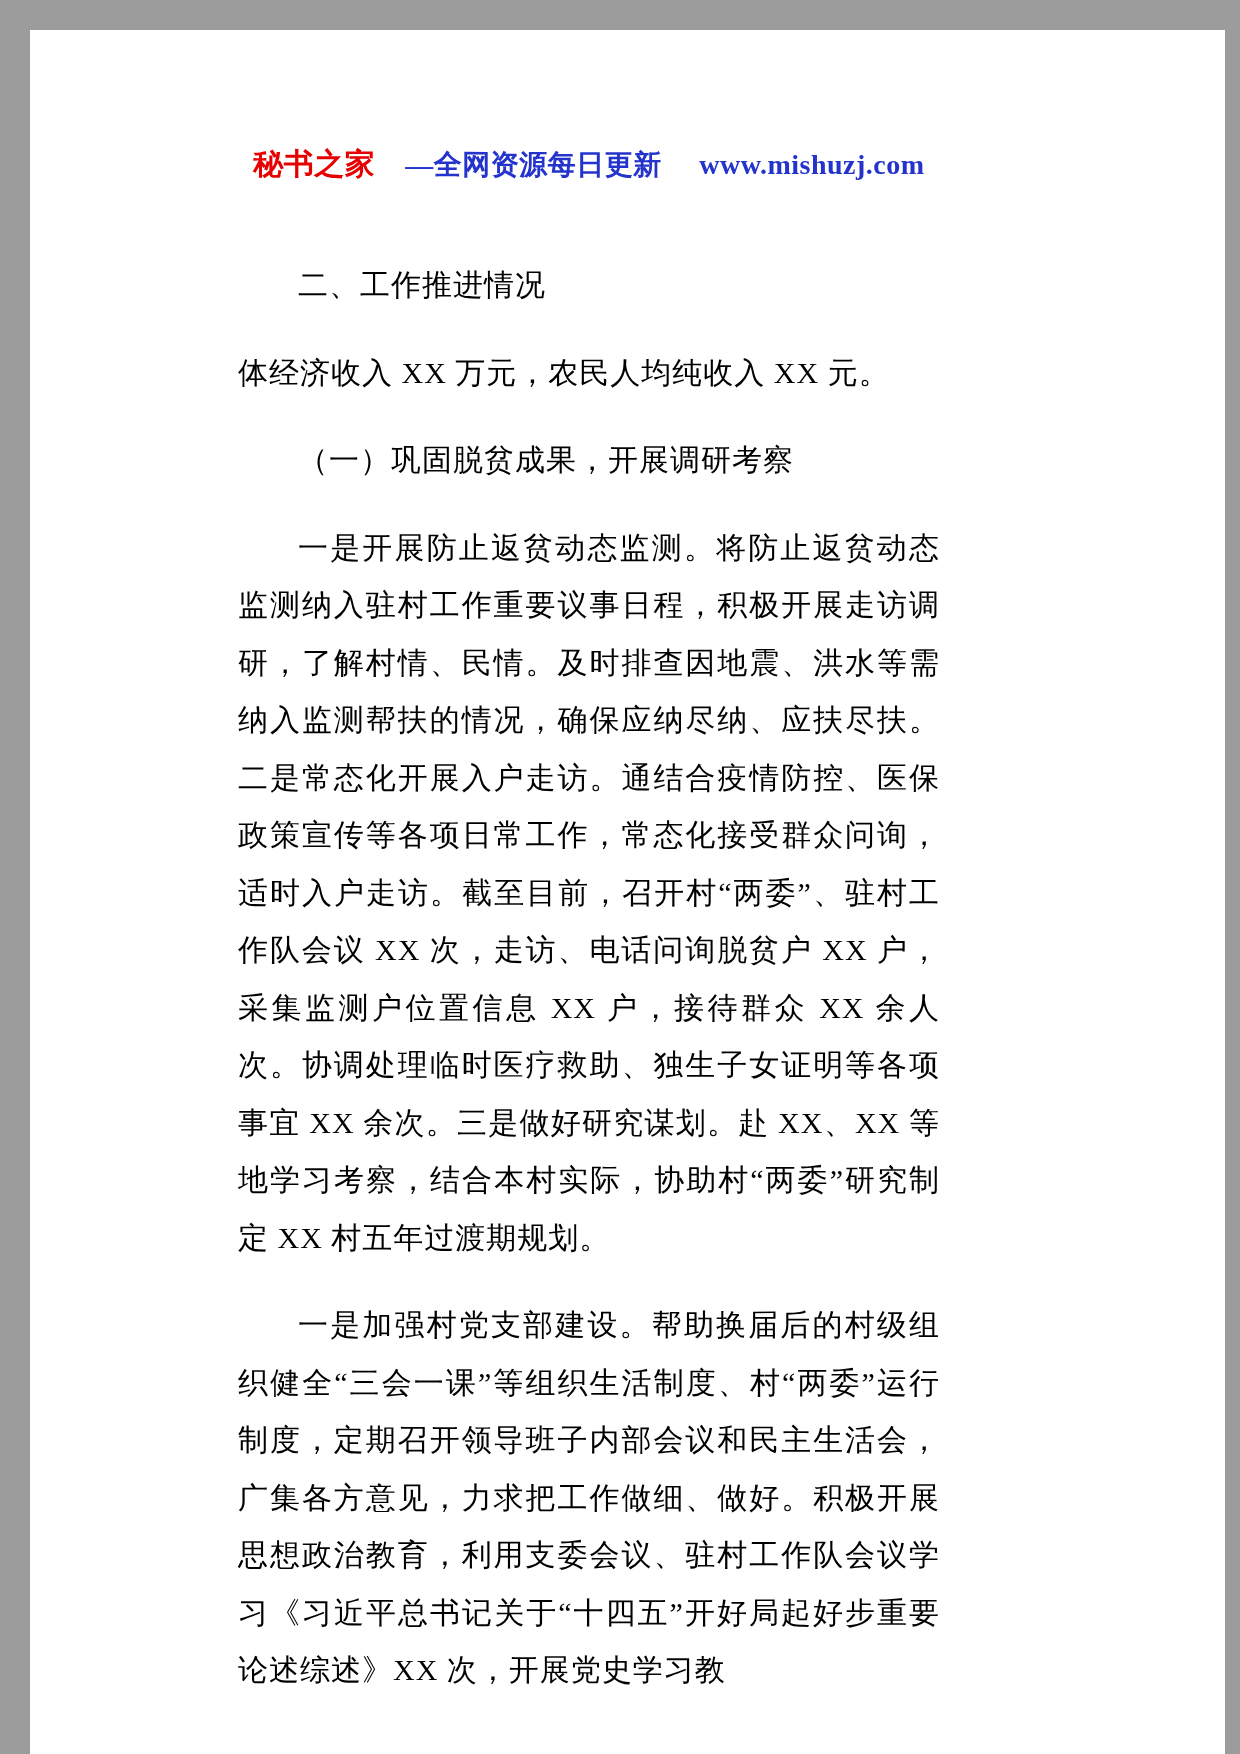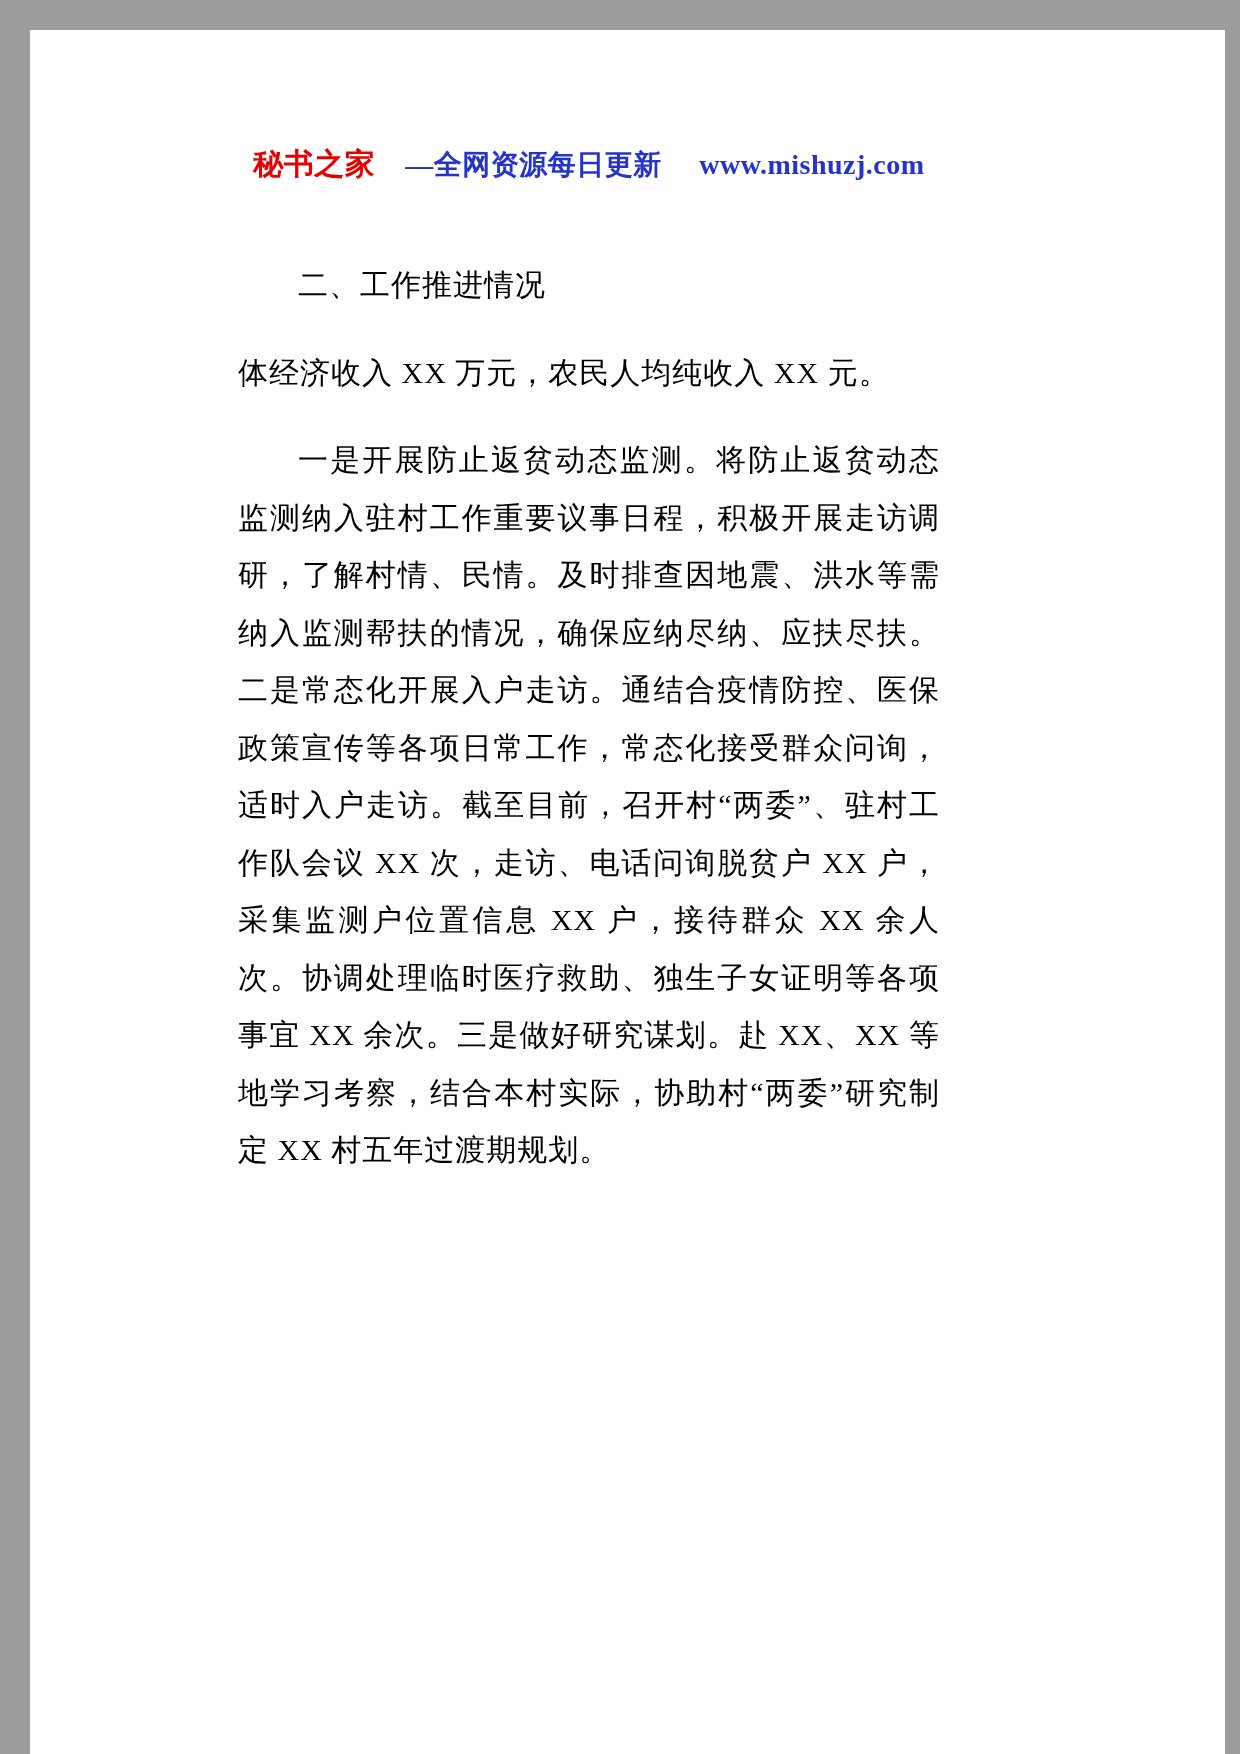--- a/index.html
+++ b/index.html
@@ -55,17 +55,19 @@
 <div class="page">
   <div class="content">
 
     <div class="header">
       <span class="brand">秘书之家</span><span class="tagline">—全网资源每日更新 </span><span class="url">www.mishuzj.com</span>
     </div>
 
     <div class="doc">
       <p class="para">二、工作推进情况</p>
       <p class="para no-indent">体经济收入 XX 万元，农民人均纯收入 XX 元。</p>
+      <p class="para">（一）巩固脱贫成果，开展调研考察</p>
       <p class="para">一是开展防止返贫动态监测。将防止返贫动态监测纳入驻村工作重要议事日程，积极开展走访调研，了解村情、民情。及时排查因地震、洪水等需纳入监测帮扶的情况，确保应纳尽纳、应扶尽扶。二是常态化开展入户走访。通结合疫情防控、医保政策宣传等各项日常工作，常态化接受群众问询，适时入户走访。截至目前，召开村“两委”、驻村工作队会议 XX 次，走访、电话问询脱贫户 XX 户，采集监测户位置信息 XX 户，接待群众 XX 余人次。协调处理临时医疗救助、独生子女证明等各项事宜 XX 余次。三是做好研究谋划。赴 XX、XX 等地学习考察，结合本村实际，协助村“两委”研究制定 XX 村五年过渡期规划。</p>
+      <p class="para">一是加强村党支部建设。帮助换届后的村级组织健全“三会一课”等组织生活制度、村“两委”运行制度，定期召开领导班子内部会议和民主生活会，广集各方意见，力求把工作做细、做好。积极开展思想政治教育，利用支委会议、驻村工作队会议学习《习近平总书记关于“十四五”开好局起好步重要论述综述》XX 次，开展党史学习教</p>
     </div>
 
   </div>
 </div>
 
 </body></html>

